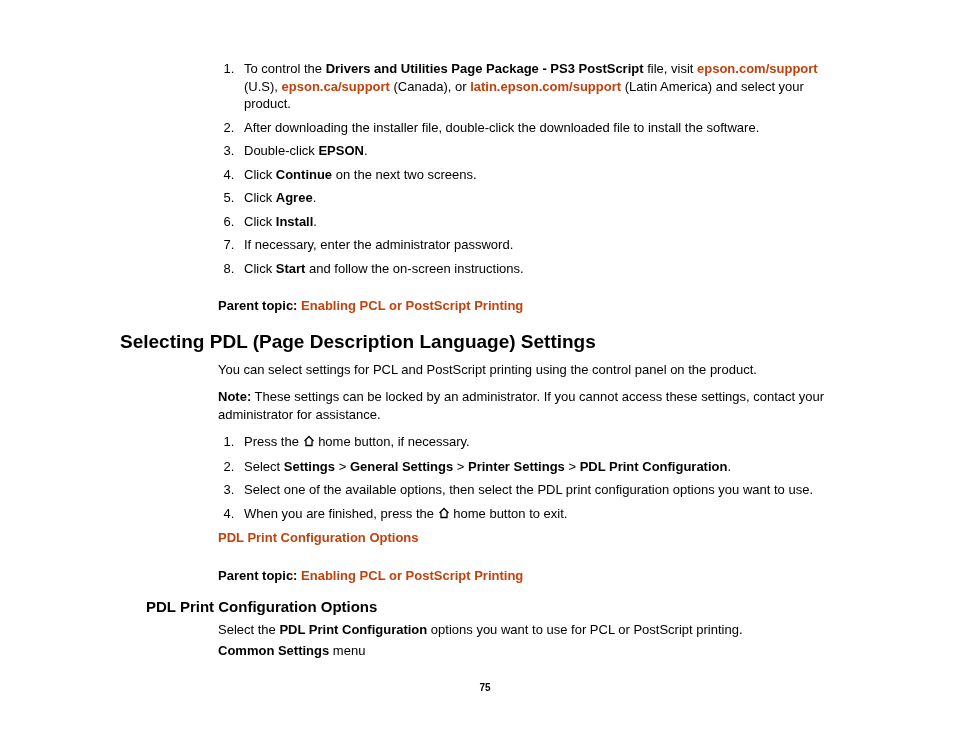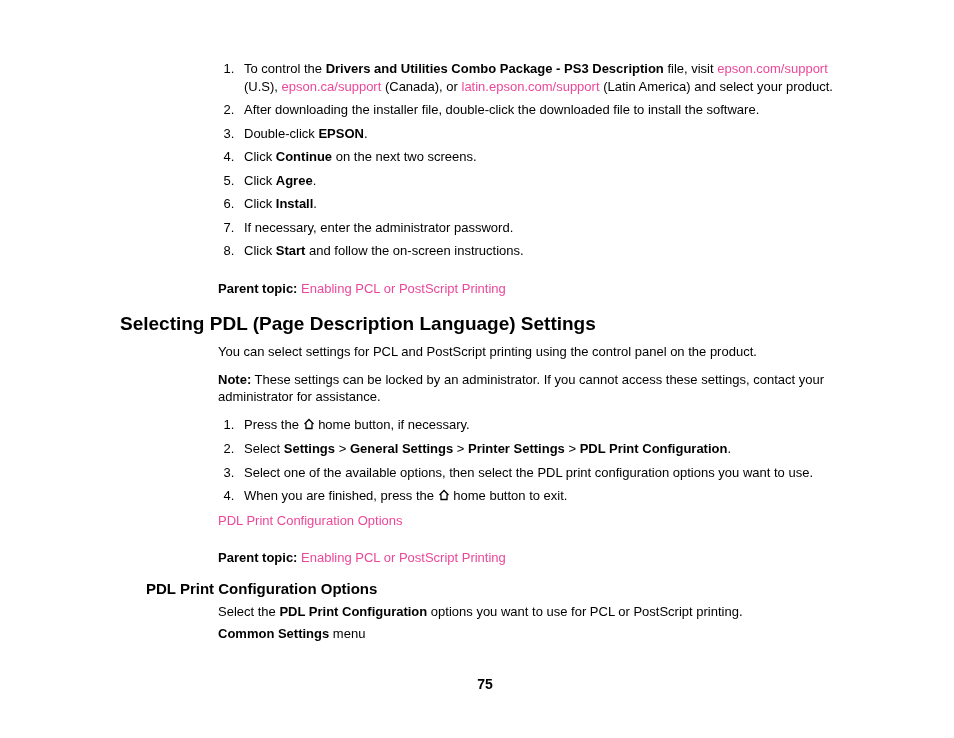--- a/index.html
+++ b/index.html
@@ -24,23 +24,24 @@
   ol.steps {
     list-style: decimal;
     padding-left: 20px;
     margin: 0 0 6px 0;
   }
   ol.steps > li {
     padding-left: 6px;
     margin-bottom: 6px;
   }
   a.link {
-    color: #ec4899;
+    color: #c2410c;
     text-decoration: none;
     cursor: pointer;
+    font-weight: bold;
   }
   .bold { font-weight: bold; }
   .parent-topic {
     margin-top: 20px;
     margin-bottom: 10px;
   }
   h1.section {
     font-size: 19px;
     font-weight: bold;
     margin: 14px 0 6px 0;
@@ -69,33 +70,33 @@
   }
   .links-block div {
     margin-bottom: 4px;
   }
   .page-number {
     position: absolute;
     bottom: 44px;
     left: 16px;
     right: 0;
     text-align: center;
-    font-size: 14px;
+    font-size: 10px;
     font-weight: bold;
   }
 </style>
 </head>
 <body>
 
 <div class="page">
 
   <div class="indent">
     <ol class="steps">
       <li>
-        <span>To control the </span><span class="bold">Drivers and Utilities Combo Package - PS3 Description</span><span> file, visit </span><a class="link">epson.com/support</a><span> (U.S), </span><a class="link">epson.ca/support</a><span> (Canada), or </span><a class="link">latin.epson.com/support</a><span> (Latin America) and select your product.</span>
+        <span>To control the </span><span class="bold">Drivers and Utilities Page Package - PS3 PostScript</span><span> file, visit </span><a class="link">epson.com/support</a><span> (U.S), </span><a class="link">epson.ca/support</a><span> (Canada), or </span><a class="link">latin.epson.com/support</a><span> (Latin America) and select your product.</span>
       </li>
       <li>After downloading the installer file, double-click the downloaded file to install the software.</li>
       <li>
         <span>Double-click </span><span class="bold">EPSON</span><span>.</span>
       </li>
       <li>
         <span>Click </span><span class="bold">Continue</span><span> on the next two screens.</span>
       </li>
       <li>
         <span>Click </span><span class="bold">Agree</span><span>.</span>

